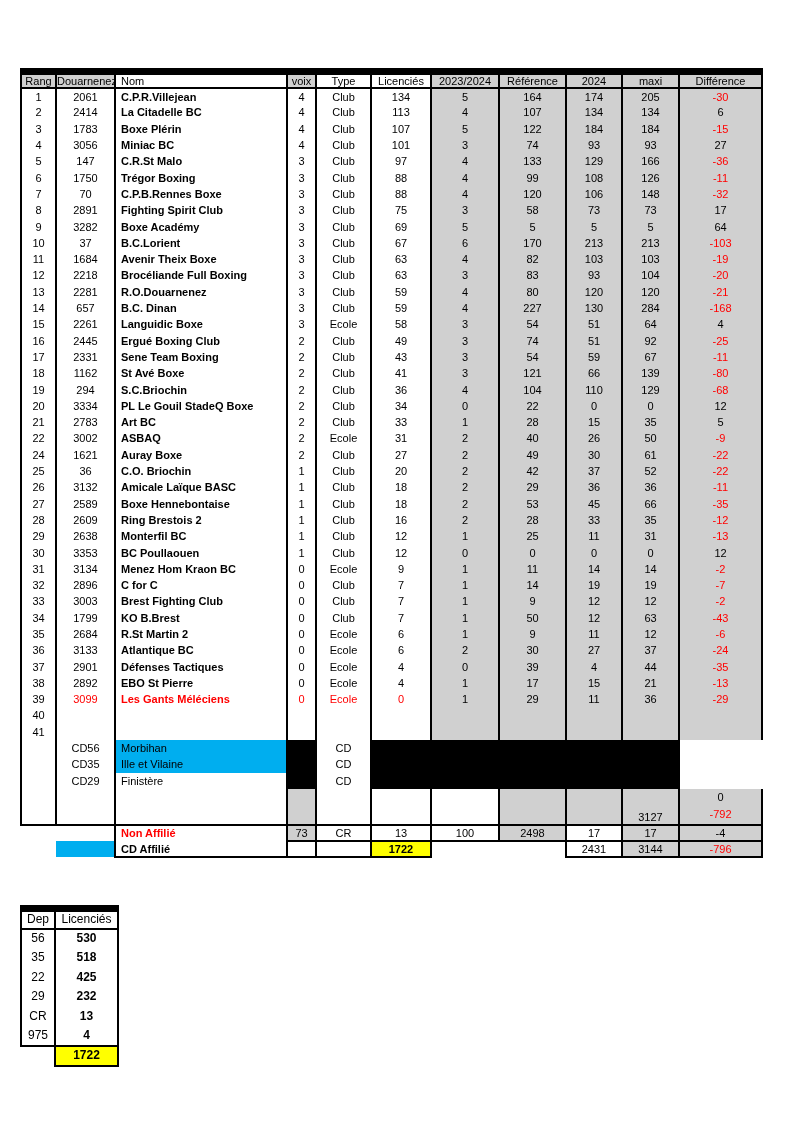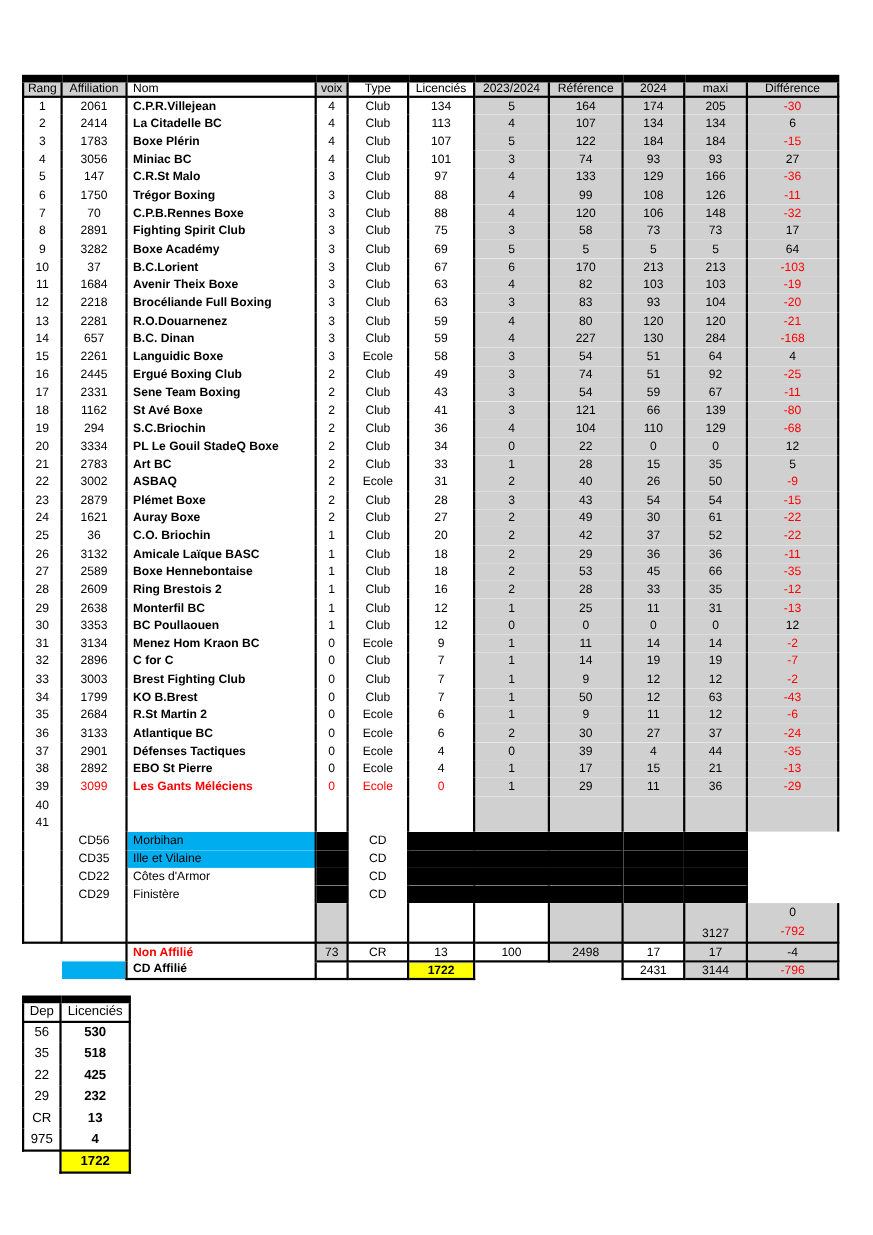--- a/index.html
+++ b/index.html
@@ -47,21 +47,21 @@
       <col style="width:60px">
     <col style="width:68px">
       <col style="width:67px">
       <col style="width:56px">
     <col style="width:57px">
       <col style="width:83px">
   </colgroup>
   <tbody id="main-body">
       <tr class="hdr-row">
         <td class="hdr grey">Rang</td>
-        <td class="hdr grey">Affiliation</td>
+        <td class="hdr grey">Douarnenez</td>
         <td class="hdr nomcell">Nom</td>
         <td class="hdr grey">voix</td>
         <td class="hdr">Type</td>
         <td class="hdr">Licenciés</td>
         <td class="hdr grey">2023/2024</td>
         <td class="hdr grey">Référence</td>
         <td class="hdr grey">2024</td>
         <td class="hdr grey">maxi</td>
         <td class="hdr grey">Différence</td>
       </tr>
@@ -343,33 +343,20 @@
         <td>3002</td>
         <td class="nomcell b">ASBAQ</td>
         <td>2</td>
         <td>Ecole</td>
         <td>31</td>
         <td class="grey">2</td>
         <td class="grey">40</td>
         <td class="grey">26</td>
         <td class="grey">50</td>
         <td class="grey red">-9</td>
-      </tr>
-      <tr>
-        <td>23</td>
-        <td>2879</td>
-        <td class="nomcell b">Plémet Boxe</td>
-        <td>2</td>
-        <td>Club</td>
-        <td>28</td>
-        <td class="grey">3</td>
-        <td class="grey">43</td>
-        <td class="grey">54</td>
-        <td class="grey">54</td>
-        <td class="grey red">-15</td>
       </tr>
       <tr>
         <td>24</td>
         <td>1621</td>
         <td class="nomcell b">Auray Boxe</td>
         <td>2</td>
         <td>Club</td>
         <td>27</td>
         <td class="grey">2</td>
         <td class="grey">49</td>
@@ -607,32 +594,20 @@
         <td class="blackcell"></td>
         <td class="blackcell"></td>
         <td class="blackcell"></td>
         <td class="blackcell"></td>
         <td class="blackcell"></td>
       </tr>
       <tr>
         <td></td>
         <td>CD35</td>
         <td class="nomcell cyan">Ille et Vilaine</td>
-        <td class="blackcell"></td>
-        <td>CD</td>
-        <td class="blackcell"></td>
-        <td class="blackcell"></td>
-        <td class="blackcell"></td>
-        <td class="blackcell"></td>
-        <td class="blackcell"></td>
-      </tr>
-      <tr>
-        <td></td>
-        <td>CD22</td>
-        <td class="nomcell">Côtes d'Armor</td>
         <td class="blackcell"></td>
         <td>CD</td>
         <td class="blackcell"></td>
         <td class="blackcell"></td>
         <td class="blackcell"></td>
         <td class="blackcell"></td>
         <td class="blackcell"></td>
       </tr>
       <tr>
         <td></td>

